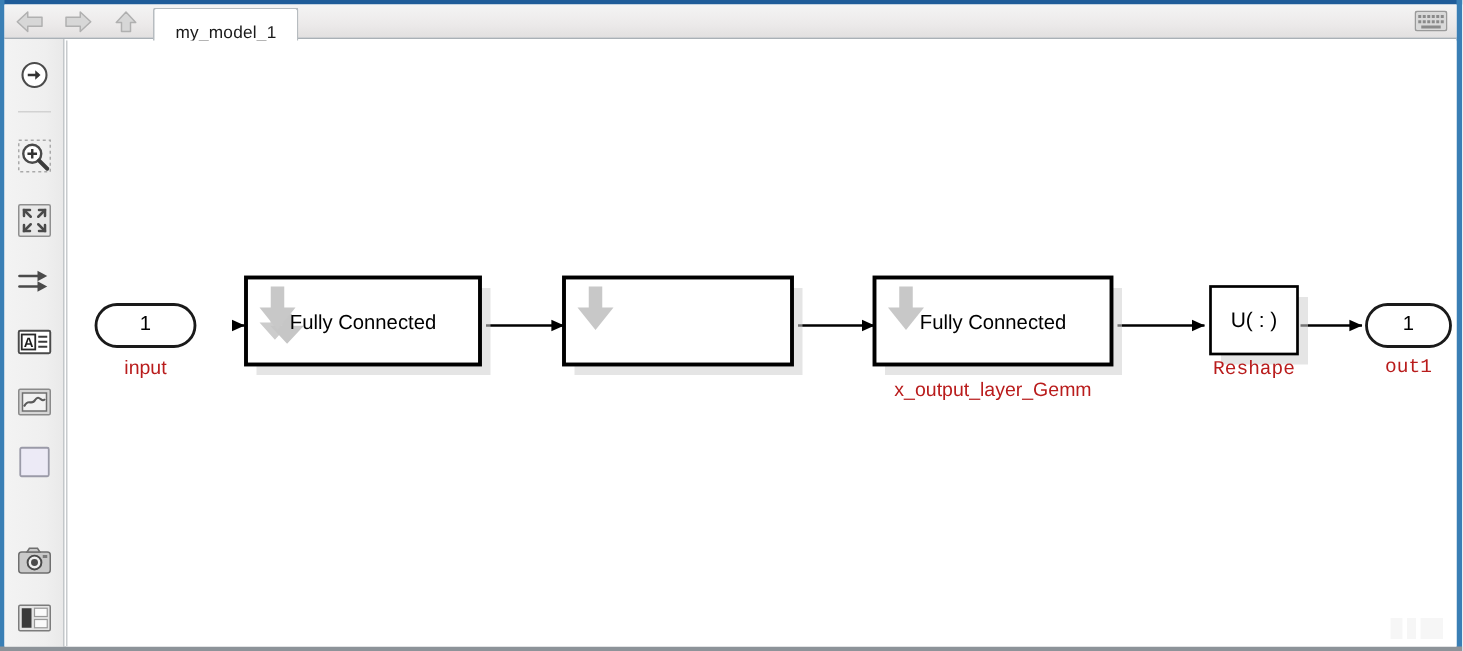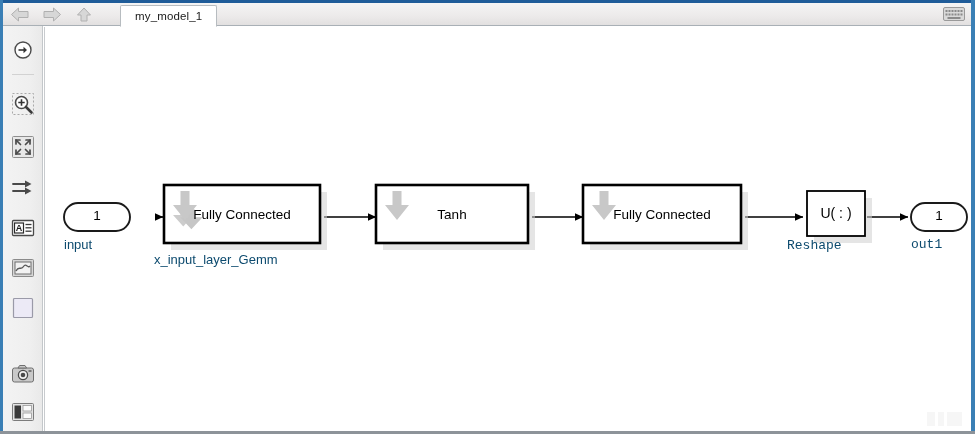--- a/index.html
+++ b/index.html
@@ -53,24 +53,24 @@
     height: 21px;
   }
   .nav-btn {
     width: 26px; height: 21px;
     display: flex; align-items: center; justify-content: center;
   }
   .nav-btn svg { display: block; }
 
   .doc-tab {
     position: absolute;
-    left: 117px; top: 2px;
+    left: 99px; top: 2px;
     height: 22px;
     min-width: 96px;
-    padding: 4px 14px;
+    padding: 16px 14px;
     background: #ffffff;
     border: 1px solid #b7bcc0;
     border-bottom: 1px solid #ffffff;
     border-radius: 2px 2px 0 0;
     display: flex; align-items: center; justify-content: center;
     font-size: 11.5px;
     color: #1a1a1a;
     letter-spacing: .15px;
   }
 
@@ -114,22 +114,23 @@
   .canvas svg.diagram {
     position: absolute; left: 0; top: 0;
     width: 927px; height: 404px;
   }
 
   
   .blk-label, .port-label {
     position: absolute;
     font-family: "Liberation Sans", sans-serif;
     font-size: 13px;
-    color: #0c4a6e;
+    color: #b91c1c;
     white-space: nowrap;
+    text-align: center;
   }
   .blk-title {
     position: absolute;
     font-family: "Liberation Sans", sans-serif;
     font-size: 13.5px;
     color: #000000;
     white-space: nowrap;
     text-align: center;
   }
 
@@ -355,25 +356,24 @@
       </g>
     </svg>
 
     <div class="blk-title" style="left:19px; top:181px; width:66px;">1</div>
     <div class="port-label" style="left:19px; top:210px; width:66px;">input</div>
 
     <div class="blk-title" style="left:866px; top:181px; width:56px;">1</div>
     <div class="port-label" style="left:866px; top:210px; width:56px;font-family:Liberation Mono, monospace;">out1</div>
 
     <div class="blk-title" style="left:119px; top:180px; width:156px;">Fully Connected</div>
-    <div class="blk-label" style="left:109px; top:225px; width:176px;">x_input_layer_Gemm</div>
-
-    <div class="blk-title" style="left:331px; top:180px; width:152px;">Tanh</div>
+
 
     <div class="blk-title" style="left:538px; top:180px; width:158px;">Fully Connected</div>
+    <div class="blk-label" style="left:527px; top:225px; width:180px;">x_output_layer_Gemm</div>
 
     <div class="blk-title" style="left:762px; top:178px; width:58px; font-size:14px;">U( : )</div>
     <div class="blk-label" style="left:742px; top:211px; width:98px;font-family:Liberation Mono, monospace;">Reshape</div>
 
     <div class="grip">
       <span style="width:8px;height:14px;"></span>
       <span style="width:6px;height:14px;"></span>
       <span style="width:15px;height:14px;"></span>
     </div>
   </div>

